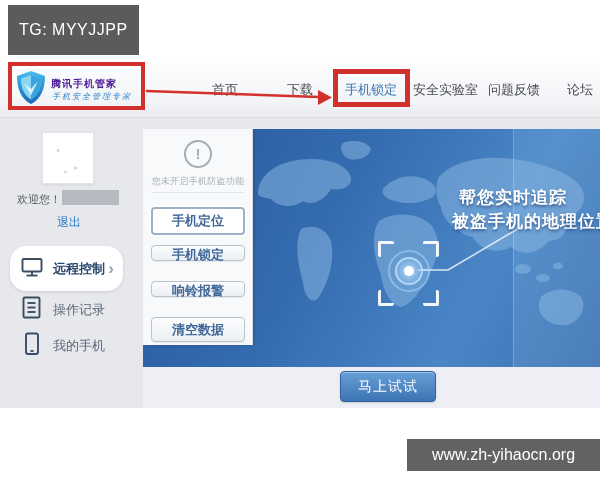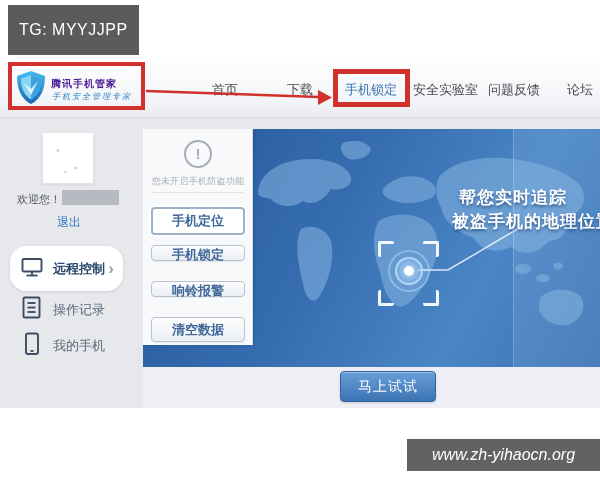--- a/index.html
+++ b/index.html
@@ -8,21 +8,21 @@
     font-family:"Liberation Sans", sans-serif;
     background:#ffffff;
     position:relative;
     overflow:hidden;
   }
   .abs { position:absolute; }
 
   
   .wm { background:#5b5b5d; color:#fff; display:flex; align-items:center; }
   .wm-top { left:8px; top:5px; width:131px; height:50px; font-size:16px; padding-left:11px; letter-spacing:.5px; }
-  .wm-bottom { left:407px; top:439px; width:193px; height:32px; font-size:16px; justify-content:center; background:#626262;font-style:italic; }
+  .wm-bottom { left:407px; top:439px; width:193px; height:32px; font-size:16px; justify-content:center; background:#626262; }
 
   
   .header-band { left:0; top:57px; width:600px; height:61px;
     background:linear-gradient(#ffffff, #f2f4f7 75%, #e9ebef);
     border-bottom:1px solid #d8dadd; }
   .logo { left:15px; top:69px; width:128px; height:40px; }
   .logo-title { position:absolute; left:36px; top:8px; font-size:10px; font-weight:bold; color:#4c1d95; letter-spacing:1px; white-space:nowrap; }
   .logo-tagline { position:absolute; left:37px; top:22px; font-size:8px; font-style:italic; color:#2e82c8; letter-spacing:2px; white-space:nowrap; }
   .shield { position:absolute; left:0; top:0; }
   .nav-item { top:81px; font-size:13px; color:#47494d; white-space:nowrap; cursor:pointer; }

